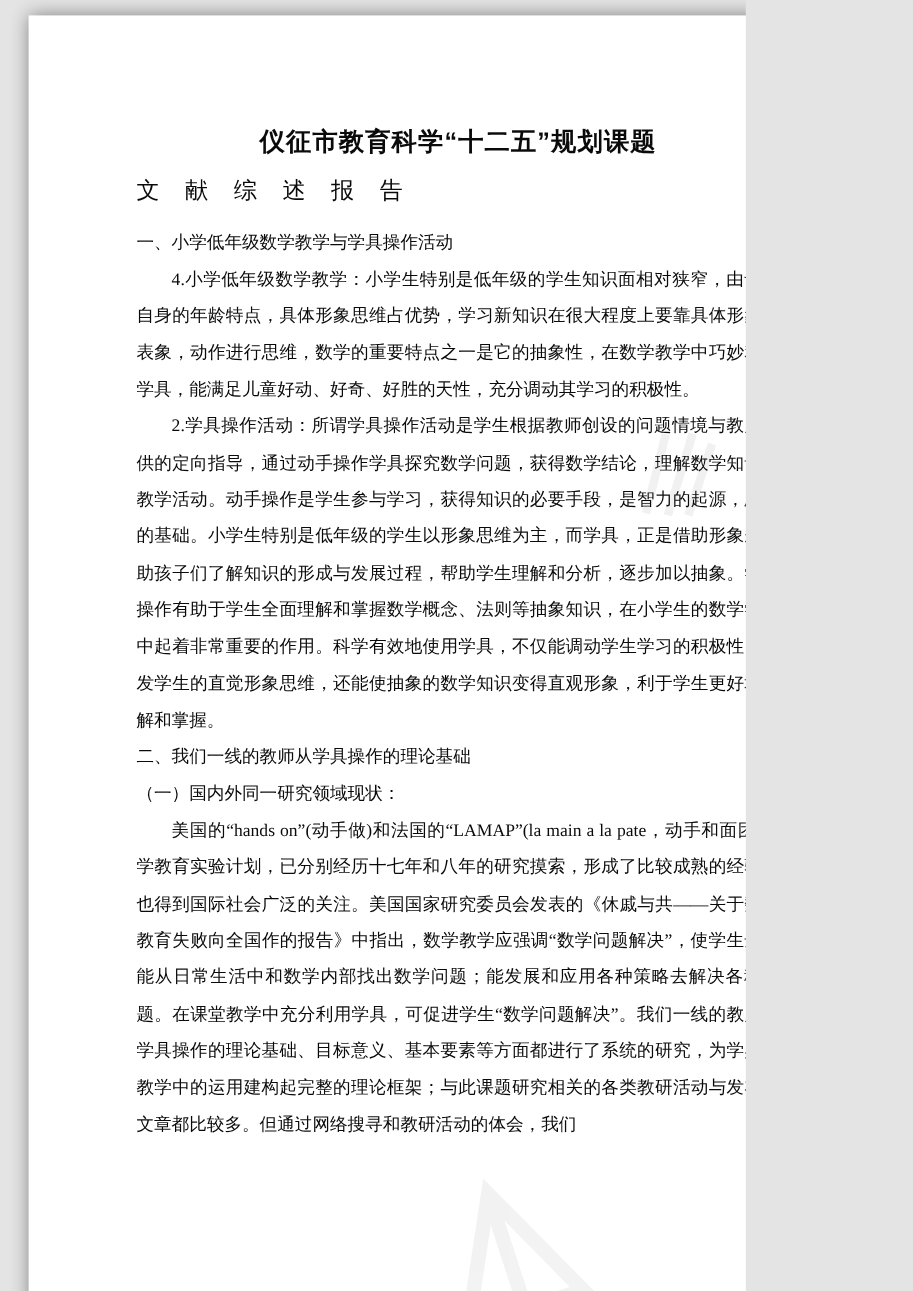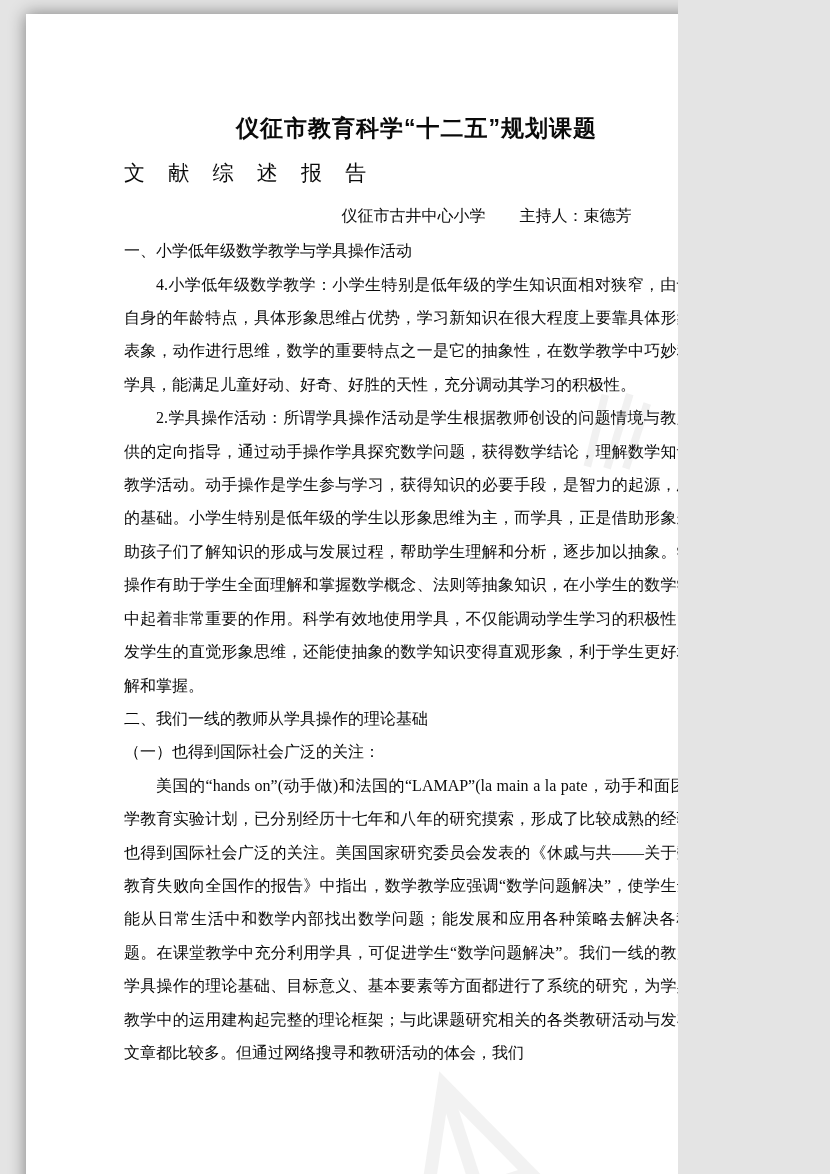--- a/index.html
+++ b/index.html
@@ -129,32 +129,29 @@
         <path d="M25 60 L75 60 M50 10 L50 90" stroke="#5a5a5a" stroke-width="6" fill="none"></path>
       </svg>
     </div>
 
     <div class="content">
       <h1 class="title-main">仪征市教育科学“十二五”规划课题</h1>
 
 
       <h2 class="title-report">文 献 综 述 报 告</h2>
 
-      <div class="byline">
-        <span>仪征市古井中心小学</span><span class="byline-gap"></span><span>主持人：束德芳</span>
-      </div>
 
       <div class="body-text">
         <p class="sec-heading">一、小学低年级数学教学与学具操作活动</p>
 
         <p class="para">4.小学低年级数学教学：小学生特别是低年级的学生知识面相对狭窄，由于其自身的年龄特点，具体形象思维占优势，学习新知识在很大程度上要靠具体形象或表象，动作进行思维，数学的重要特点之一是它的抽象性，在数学教学中巧妙利用学具，能满足儿童好动、好奇、好胜的天性，充分调动其学习的积极性。</p>
 
         <p class="para">2.学具操作活动：所谓学具操作活动是学生根据教师创设的问题情境与教师提供的定向指导，通过动手操作学具探究数学问题，获得数学结论，理解数学知识的教学活动。动手操作是学生参与学习，获得知识的必要手段，是智力的起源，思维的基础。小学生特别是低年级的学生以形象思维为主，而学具，正是借助形象来帮助孩子们了解知识的形成与发展过程，帮助学生理解和分析，逐步加以抽象。学具操作有助于学生全面理解和掌握数学概念、法则等抽象知识，在小学生的数学学习中起着非常重要的作用。科学有效地使用学具，不仅能调动学生学习的积极性，激发学生的直觉形象思维，还能使抽象的数学知识变得直观形象，利于学生更好地理解和掌握。</p>
 
         <p class="sec-heading">二、我们一线的教师从学具操作的理论基础</p>
 
-        <p class="sub-heading">（一）也得到国际社会广泛的关注：</p>
+        <p class="sub-heading">（一）国内外同一研究领域现状：</p>
 
         <p class="para">美国的“hands on”(动手做)和法国的“LAMAP”(la main a la pate，动手和面团)科学教育实验计划，已分别经历十七年和八年的研究摸索，形成了比较成熟的经验，也得到国际社会广泛的关注。美国国家研究委员会发表的《休戚与共——关于数学教育失败向全国作的报告》中指出，数学教学应强调“数学问题解决”，使学生达到能从日常生活中和数学内部找出数学问题；能发展和应用各种策略去解决各种问题。在课堂教学中充分利用学具，可促进学生“数学问题解决”。我们一线的教师从学具操作的理论基础、目标意义、基本要素等方面都进行了系统的研究，为学具在教学中的运用建构起完整的理论框架；与此课题研究相关的各类教研活动与发布的文章都比较多。但通过网络搜寻和教研活动的体会，我们</p>
       </div>
     </div>
   </div>
 </div>
 
 </body></html>

